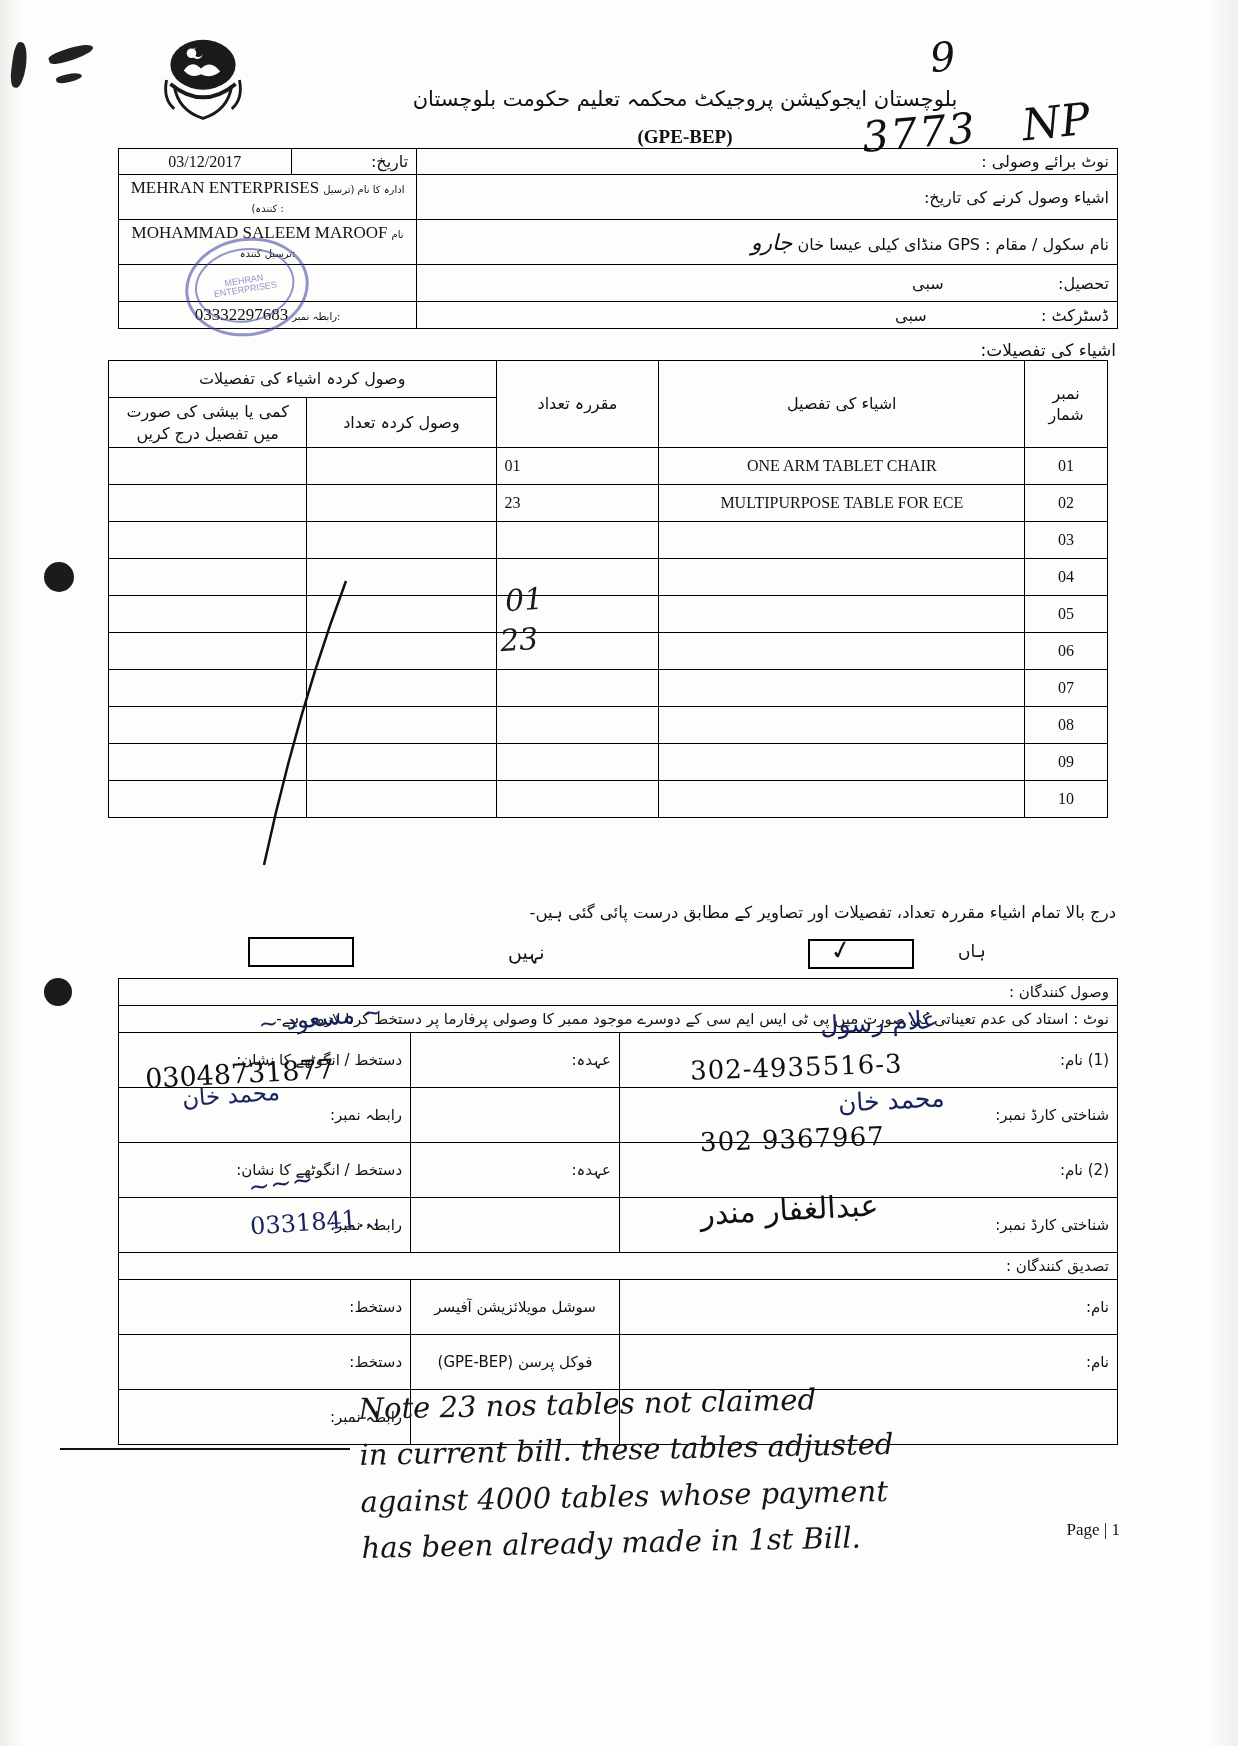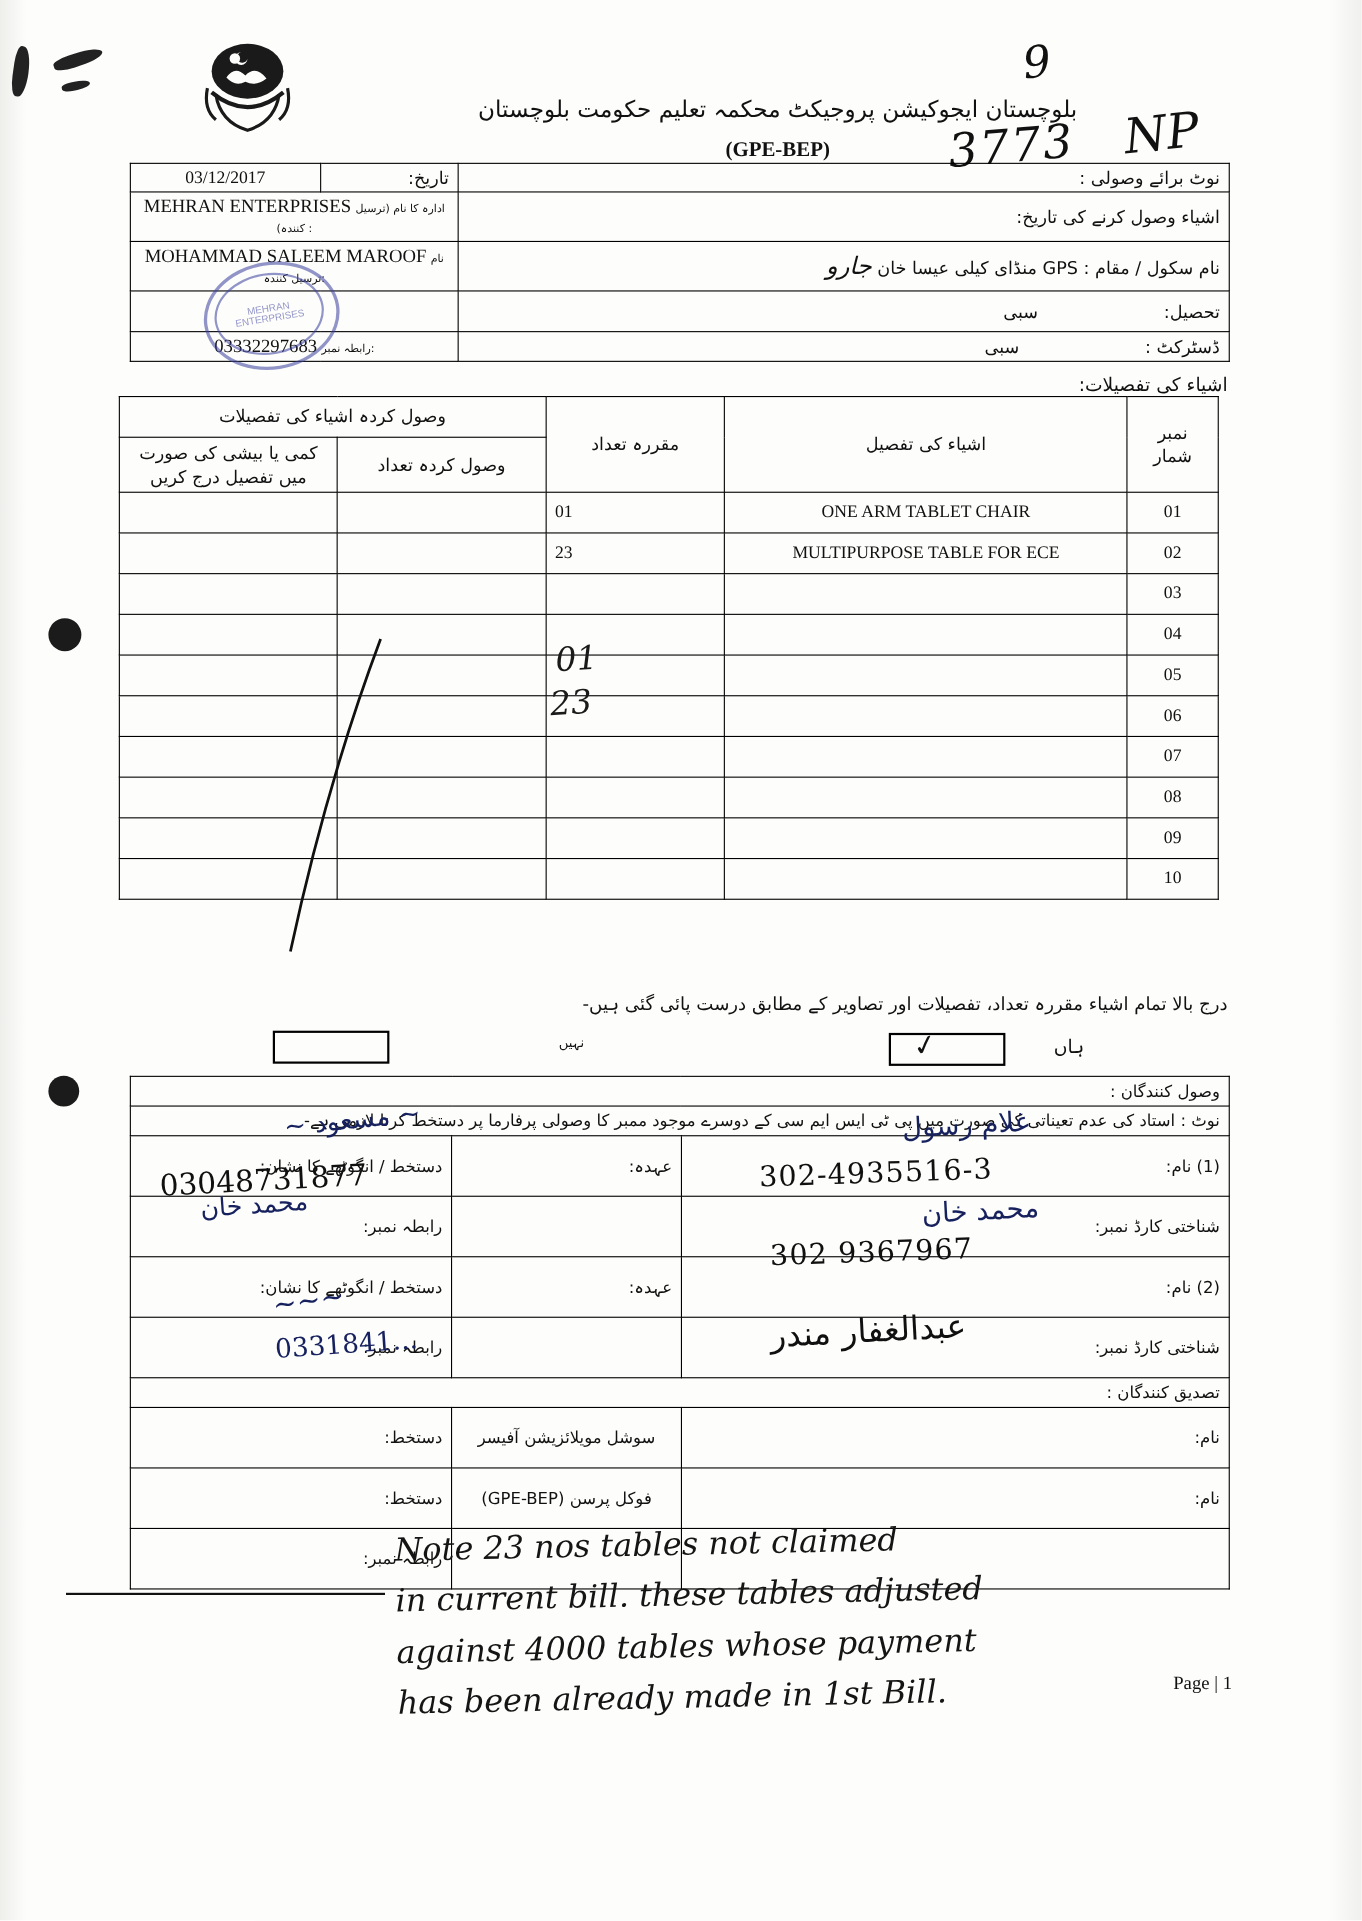--- a/index.html
+++ b/index.html
@@ -48,21 +48,21 @@
     background: #222;
     border-radius: 40% 60% 55% 45%;
   }
   .blot.b1 { left: 12px; top: 42px; width: 14px; height: 46px; transform: rotate(8deg); }
   .blot.b2 { left: 48px; top: 48px; width: 46px; height: 12px; transform: rotate(-18deg); }
   .blot.b3 { left: 56px; top: 74px; width: 26px; height: 8px; transform: rotate(-12deg); }
 
   
   .header {
     position: absolute;
-    left: 137px; top: 34px; width: 1000px; height: 100px;
+    left: 115px; top: 34px; width: 1000px; height: 100px;
   }
   .logo {
     position: absolute;
     left: 40px; top: 2px;
     width: 96px; height: 92px;
   }
   .header-text {
     position: absolute;
     left: 170px; top: 52px;
     width: 800px;
@@ -234,21 +234,21 @@
     top: 935px; left: 118px; width: 1000px; height: 36px;
   }
   .box {
     position: absolute;
     width: 102px; height: 26px;
     border: 2px solid #000;
   }
   .box.yes { left: 690px; top: 4px; }
   .box.no  { left: 130px; top: 2px; }
   .lbl-yes { position: absolute; left: 840px; top: 6px; font-family: "DejaVu Sans", sans-serif; font-size: 17px; }
-  .lbl-no  { position: absolute; left: 390px; top: 6px; font-family: Liberation Sans, sans-serif; font-size: 12px; }
+  .lbl-no  { position: absolute; left: 390px; top: 6px; font-family: Liberation Sans, sans-serif; font-size: 19px; }
   .tick {
     position: absolute;
     left: 712px; top: 0px;
     font-size: 26px;
     font-family: "DejaVu Serif", serif;
     transform: rotate(-12deg);
   }
 
   
   #receivers-table {

